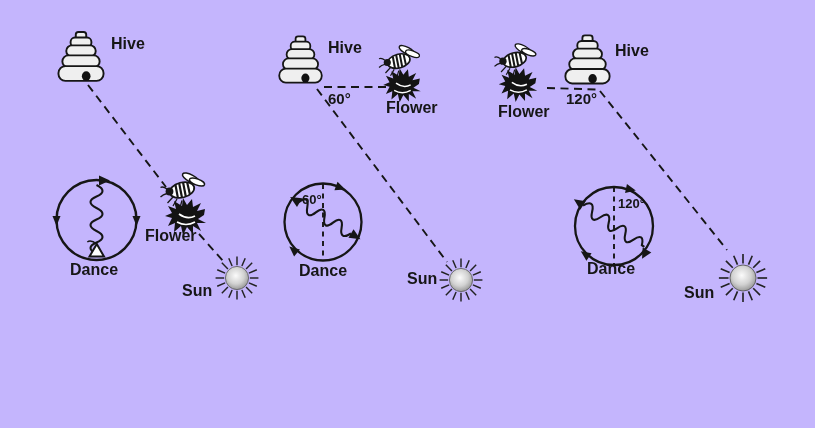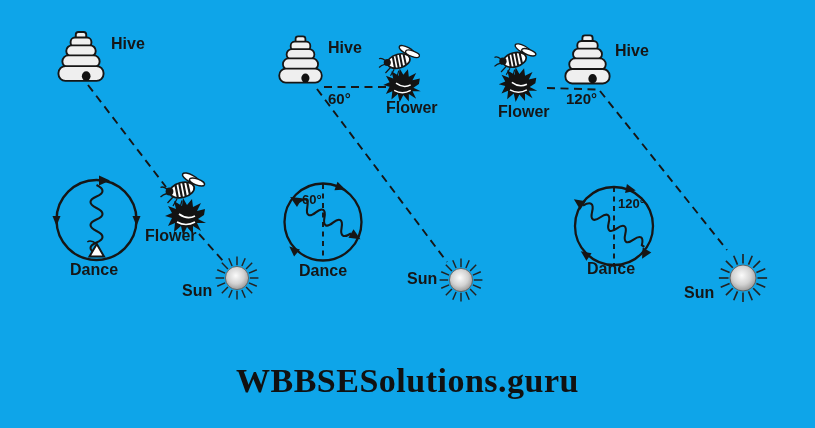--- a/index.html
+++ b/index.html
@@ -1,17 +1,17 @@
 <!DOCTYPE html>
 <html><head>
 <meta charset="utf-8">
 <style>
   html,body{margin:0;padding:0;background:#fff;}
   .stage{
-    position:relative;width:815px;height:428px;background:#0ea5e9;overflow:hidden;
+    position:relative;width:815px;height:428px;background:#c4b5fd;overflow:hidden;
     font-family:"Liberation Sans",sans-serif;
   }
   .lbl{
     position:absolute;font:700 16px "Liberation Sans",sans-serif;color:#161616;
     white-space:nowrap;line-height:1;
   }
   .angle{font:700 15px "Liberation Sans",sans-serif;}
   .dance-angle{font:700 13px "Liberation Sans",sans-serif;}
   .watermark{
     position:absolute;left:0;right:0;top:362px;text-align:center;
@@ -162,14 +162,13 @@
   <div class="lbl" style="left:299px;top:263px">Dance</div>
   <div class="lbl" style="left:407px;top:271px">Sun</div>
 
   <div class="lbl" style="left:498px;top:104px">Flower</div>
   <div class="lbl" style="left:615px;top:43px">Hive</div>
   <div class="lbl angle" style="left:566px;top:90px">120°</div>
   <div class="lbl dance-angle" style="left:618px;top:196px">120°</div>
   <div class="lbl" style="left:587px;top:261px">Dance</div>
   <div class="lbl" style="left:684px;top:285px">Sun</div>
 
-  <div class="watermark">WBBSESolutions.guru</div>
 </div>
 
 </body></html>

